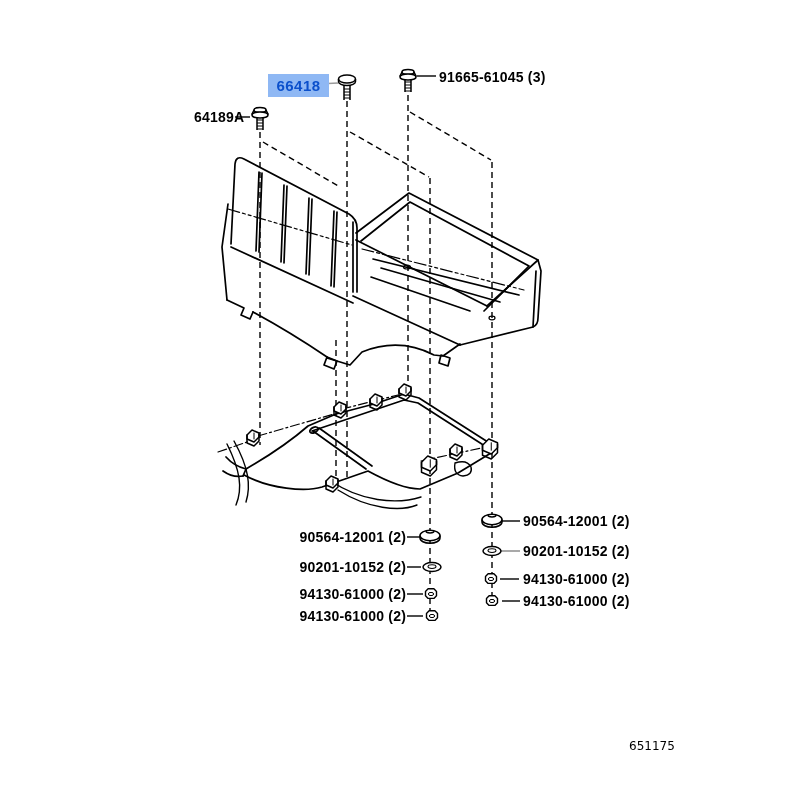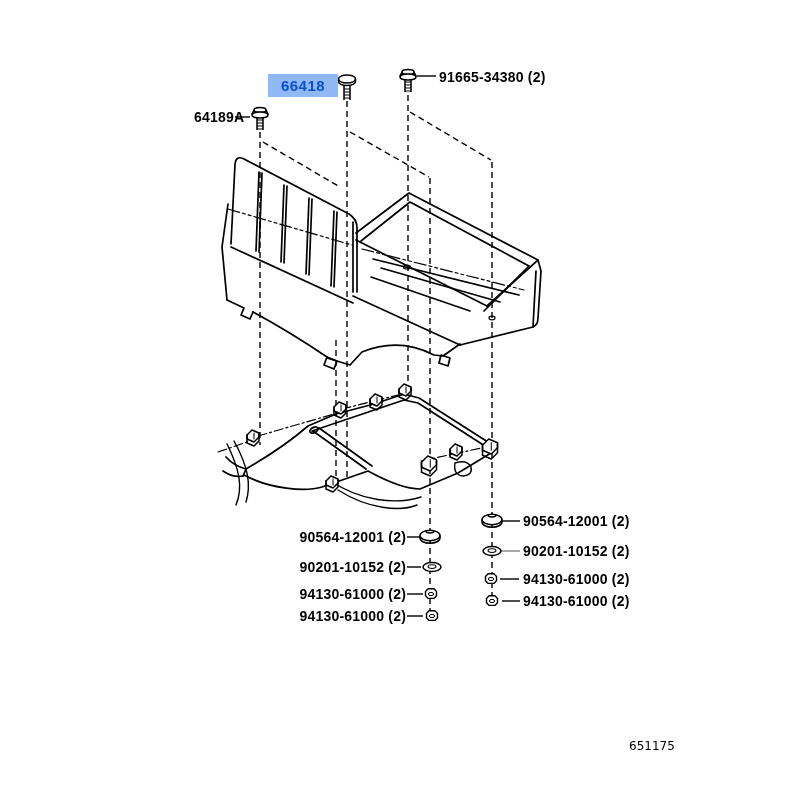--- a/index.html
+++ b/index.html
@@ -168,23 +168,23 @@
     <use href="#washer" transform="translate(432,567)"></use>
     <use href="#nut" transform="translate(431,594)"></use>
     <use href="#nut" transform="translate(432,616)"></use>
 
     <use href="#cushion" transform="translate(492,521)"></use>
     <use href="#washer" transform="translate(492,551)"></use>
     <use href="#nut" transform="translate(491,579)"></use>
     <use href="#nut" transform="translate(492,601)"></use>
   </svg>
 
-  <div class="lbl hl" style="left:268px;top:74px;width:70px;">66418</div>
+  <div class="lbl hl" style="left:268px;top:74px;width:61px;">66418</div>
 
-  <div class="lbl" style="left:439px;top:68px;">91665-34380 (2)</div>
+  <div class="lbl" style="left:439px;top:68px;">91665-61045 (3)</div>
 
   <div class="lbl" style="left:194px;top:108px;">64189A</div>
 
   <div class="lbl right" style="left:290px;top:528px;">90564-12001 (2)</div>
   <div class="lbl right" style="left:290px;top:558px;">90201-10152 (2)</div>
   <div class="lbl right" style="left:290px;top:585px;">94130-61000 (2)</div>
   <div class="lbl right" style="left:290px;top:607px;">94130-61000 (2)</div>
 
   <div class="lbl" style="left:523px;top:512px;">90564-12001 (2)</div>
   <div class="lbl" style="left:523px;top:542px;">90201-10152 (2)</div>

